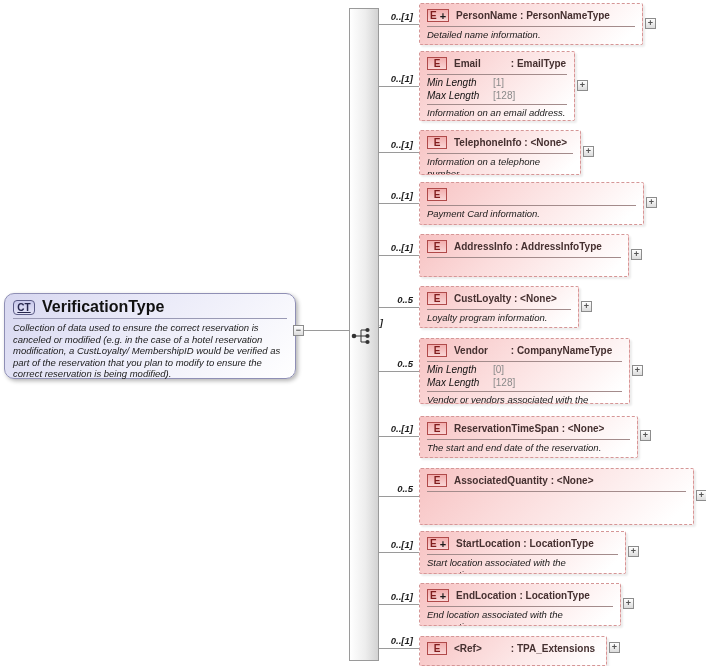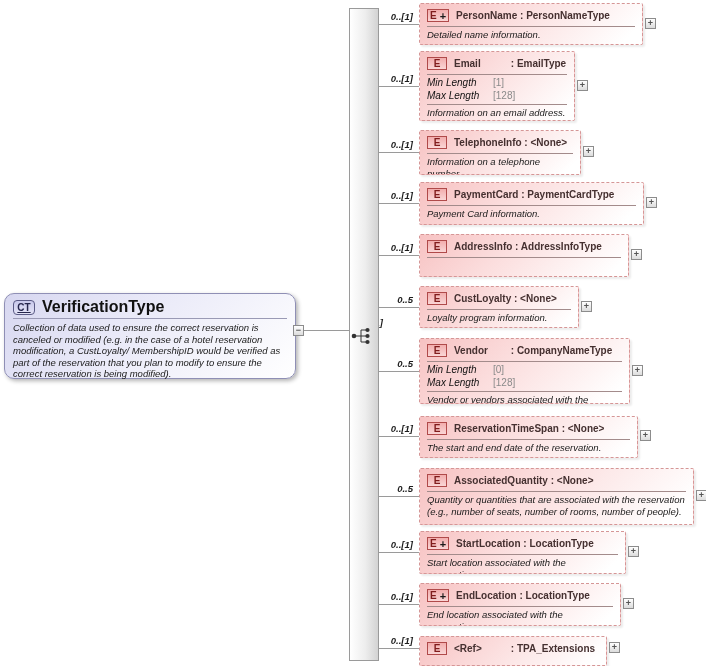--- a/index.html
+++ b/index.html
@@ -148,21 +148,20 @@
       <div class="el-desc">Information on a telephone number.</div>
     </div>
     <div class="handle" style="left: 583px; top: 146px;">+</div>
     <div class="h-line" style="left: 379px; top: 203px; width: 40px;"></div>
     <div class="card-label" style="left: 377px; top: 190px; width: 36px;">0..[1]</div>
     <div class="el-box" style="left: 419px; top: 182px; width: 225px; height: 43px;">
       <div class="el-title-row">
         <span class="badge-e">
           <span>E</span>
         </span>
-        <span class="el-title"><span class="el-name">PaymentCard</span><span class="el-type"> : PaymentCardType</span></span>
       </div>
       <div class="el-sep"></div>
       <div class="el-desc">Payment Card information.</div>
     </div>
     <div class="handle" style="left: 646px; top: 197px;">+</div>
     <div class="h-line" style="left: 379px; top: 255px; width: 40px;"></div>
     <div class="card-label" style="left: 377px; top: 242px; width: 36px;">0..[1]</div>
     <div class="el-box" style="left: 419px; top: 234px; width: 210px; height: 43px;">
       <div class="el-title-row">
         <span class="badge-e">
@@ -224,21 +223,20 @@
     <div class="h-line" style="left: 379px; top: 496px; width: 40px;"></div>
     <div class="card-label" style="left: 377px; top: 483px; width: 36px;">0..5</div>
     <div class="el-box" style="left: 419px; top: 468px; width: 275px; height: 57px;">
       <div class="el-title-row">
         <span class="badge-e">
           <span>E</span>
         </span>
         <span class="el-title"><span class="el-name">AssociatedQuantity</span><span class="el-type"> : &lt;None&gt;</span></span>
       </div>
       <div class="el-sep"></div>
-      <div class="el-desc">Quantity or quantities that are associated with the reservation (e.g., number of seats, number of rooms, number of people).</div>
     </div>
     <div class="handle" style="left: 696px; top: 490px;">+</div>
     <div class="h-line" style="left: 379px; top: 552px; width: 40px;"></div>
     <div class="card-label" style="left: 377px; top: 539px; width: 36px;">0..[1]</div>
     <div class="el-box" style="left: 419px; top: 531px; width: 207px; height: 43px;">
       <div class="el-title-row">
         <span class="badge-e">
           <span>E</span>
           <span class="badge-plus">+</span>
         </span>

